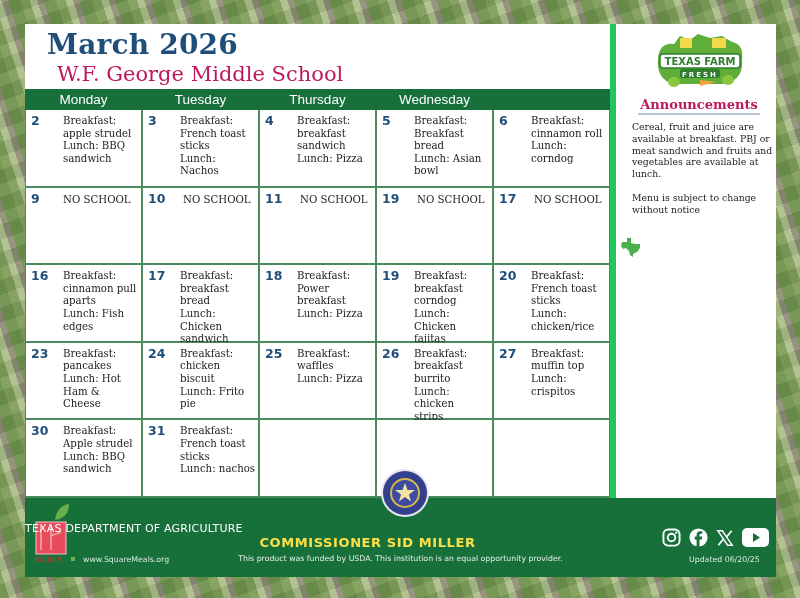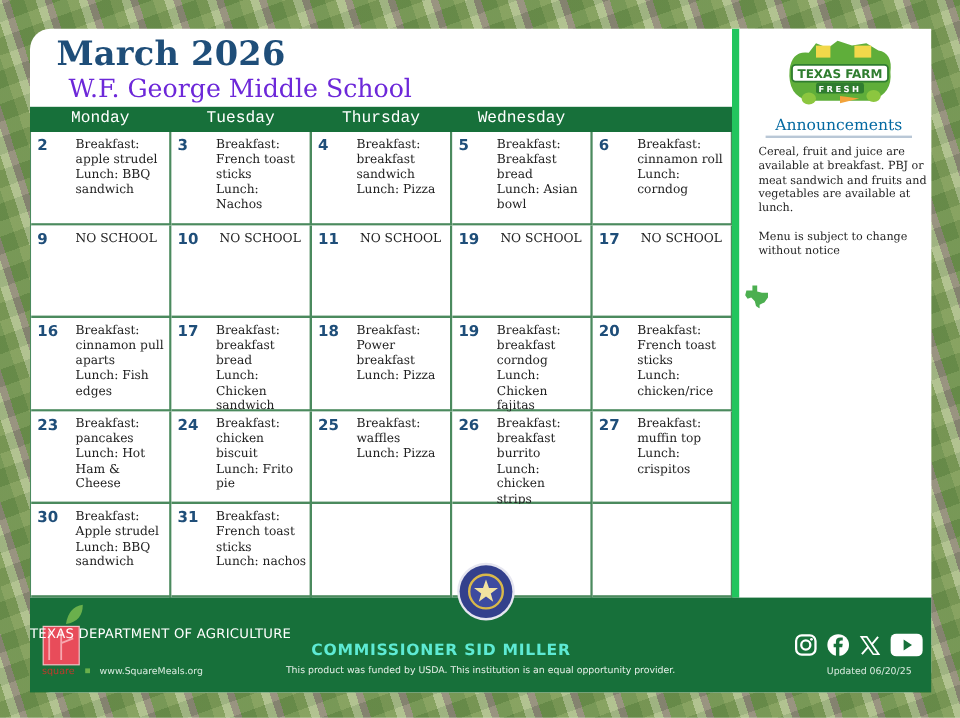--- a/index.html
+++ b/index.html
@@ -8,41 +8,40 @@
     position: relative;
     font-family: "DejaVu Serif", serif;
     background:
       repeating-linear-gradient(72deg, rgba(120,150,80,0.55) 0 9px, rgba(200,210,170,0.5) 9px 16px, rgba(150,110,140,0.45) 16px 22px, rgba(90,130,60,0.55) 22px 34px),
       repeating-linear-gradient(-20deg, rgba(180,200,140,0.35) 0 12px, rgba(70,110,50,0.35) 12px 26px),
       #8fa86c;
   }
   .card {
     position: absolute; left: 25px; top: 24px; width: 751px; height: 553px;
     background: #ffffff;
-    border-radius: 17px;
   }
   .title {
     position: absolute; left: 22px; top: 4px;
     font-family: "DejaVu Serif", serif; font-weight: bold;
     font-size: 28px; color: #1f4e79; letter-spacing: 0.2px;
   }
   .subtitle {
     position: absolute; left: 32px; top: 38px;
-    font-family: "DejaVu Serif", serif; font-size: 21px; color: #6d28d9;
+    font-family: "DejaVu Serif", serif; font-size: 21px; color: #be185d;
   }
   .grid {
     position: absolute; left: 0; top: 65px; width: 585px; height: 409px;
   }
   .grid-head {
     display: grid; grid-template-columns: repeat(5, 117px);
     height: 21px; background: #17703a;
   }
   .grid-head div {
     color: #ffffff; font-size: 13.5px; text-align: center; line-height: 21px;
-    font-family: Liberation Mono, monospace;
+    font-family: Liberation Sans, sans-serif;
   }
   .grid-body {
     display: grid; grid-template-columns: repeat(5, 117px);
     grid-template-rows: repeat(5, 77.6px);
     border-left: 1px solid #4b8a5e;
   }
   .cell {
     position: relative; border-right: 2px solid #4b8a5e; border-bottom: 2px solid #4b8a5e;
     background: #ffffff; padding: 4px 4px 0 4px;
   }
@@ -60,42 +59,42 @@
   .cell.ns .menu { top: 6px; }
   .side {
     position: absolute; left: 585px; top: 0; width: 166px; height: 474px;
     border-left: 6px solid #22c55e; background: #fff;
   }
   .logo {
     position: absolute; left: 34px; top: 6px; width: 100px; height: 60px;
   }
   .ann-title {
     position: absolute; left: 22px; top: 73px; width: 122px; text-align: center;
-    font-family: "DejaVu Serif", serif; font-weight: normal; font-size: 13px; color: #0369a1;
+    font-family: "DejaVu Serif", serif; font-weight: bold; font-size: 13px; color: #be185d;
     border-bottom: 2px solid #b9c7d6; padding-bottom: 1px;
   }
   .ann-text {
     position: absolute; left: 16px; top: 97px; width: 150px;
     font-family: "DejaVu Serif", serif; font-size: 9.3px; line-height: 11.8px; color: #222;
   }
   .ann-text p { margin-bottom: 12px; }
   .tx-icon { position: absolute; left: 4px; top: 213px; width: 22px; height: 20px; }
   .footer {
     position: absolute; left: 0; top: 474px; width: 751px; height: 79px; background: #17703a;
   }
   .seal {
     position: absolute; left: 355px; top: -30px; width: 50px; height: 50px;
   }
   .tda-1 {
     position: absolute; left: 0; width: 751px; top: 24px; 
     font-family: "DejaVu Sans", sans-serif; font-size: 11px; color: #fff; letter-spacing: 0.2px;
   }
   .tda-2 {
     position: absolute; left: 0; width: 685px; top: 37px; text-align: center;
-    font-family: "DejaVu Sans", sans-serif; font-weight: bold; font-size: 13px; color: #5eead4; letter-spacing: 0.6px;
+    font-family: "DejaVu Sans", sans-serif; font-weight: bold; font-size: 13px; color: #fde047; letter-spacing: 0.6px;
   }
   .usda {
     position: absolute; left: 0; width: 751px; top: 56px; text-align: center;
     font-family: "DejaVu Sans", sans-serif; font-size: 7.8px; color: #e6efe8;
   }
   .sqm-logo { position: absolute; left: 8px; top: 4px; width: 46px; height: 62px; }
   .sqm-url {
     position: absolute; left: 58px; top: 57px;
     font-family: "DejaVu Sans", sans-serif; font-size: 7.8px; color: #d9eadf;
   }

